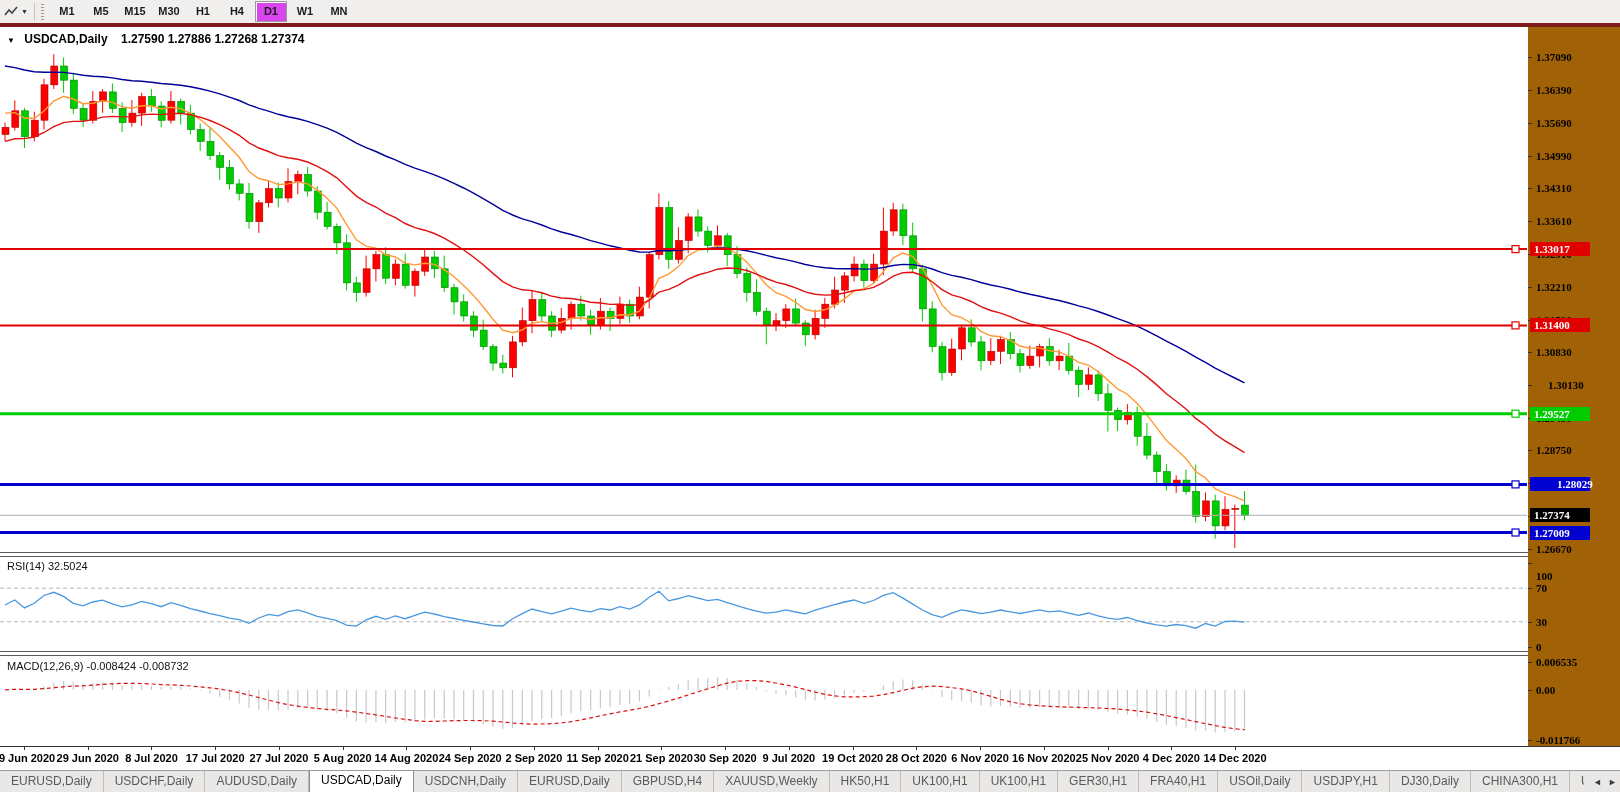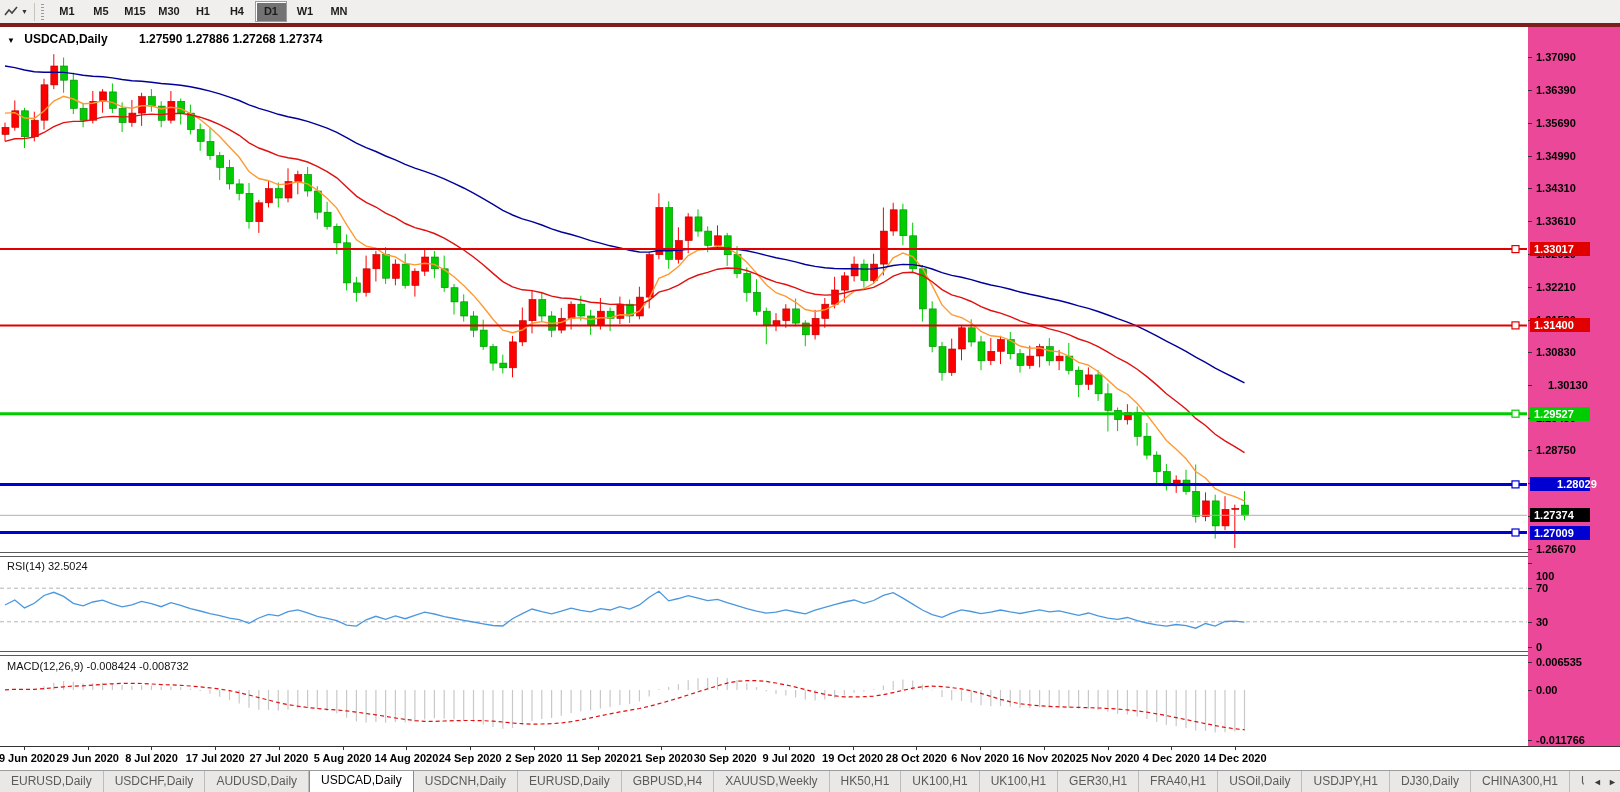--- a/index.html
+++ b/index.html
@@ -9,35 +9,35 @@
   
   .toolbar{position:absolute;left:0;top:0;width:1620px;height:27px;box-sizing:border-box;
     background:#f0efed;border-bottom:4px solid #7f1d1d;display:flex;align-items:center;}
   .tool-icon{width:16px;height:16px;margin-left:3px;display:flex;align-items:center;justify-content:center;}
   .tool-caret{font-size:7px;color:#333;margin:0 4px 0 2px;}
   .tb-sepline{width:1px;height:18px;background:#c6c4bd;margin:0 2px;}
   .tb-grip{width:3px;height:16px;margin:0 6px 0 4px;
     background:repeating-linear-gradient(to bottom,#9a9a9a 0 1px,transparent 1px 3px);}
   .tf-btn{min-width:24px;padding:0 3px;height:19px;line-height:19px;text-align:center;
     font-size:11px;font-weight:700;color:#1c1c1c;margin:0 1px;border:1px solid transparent;}
-  .tf-btn.active{background:#737373;border:1px solid #9a9a9a;box-shadow:inset 1px 1px 0 #fff;}
+  .tf-btn.active{background:#d946ef;border:1px solid #9a9a9a;box-shadow:inset 1px 1px 0 #fff;}
 
   
   .pane{position:absolute;left:0;background:#fff;}
   .chart-left-border{position:absolute;left:0;top:27px;width:2px;height:719px;background:#222;}
   .chart-right-border{position:absolute;left:1527px;top:27px;width:1px;height:719px;background:#222;}
   .pane-sep{position:absolute;left:0;width:1620px;height:5px;box-sizing:border-box;
     background:#fff;border-top:1px solid #5a5a5a;border-bottom:1px solid #5a5a5a;}
   .chart-title{position:absolute;left:7px;top:32px;font-size:12px;font-weight:700;color:#000;white-space:nowrap;}
   .chart-title .tri{font-size:8px;margin-right:6px;}
-  .chart-title .ohlc{margin-left:28px;font-weight:700;}
+  .chart-title .ohlc{margin-left:10px;font-weight:700;}
   .pane-label{position:absolute;left:7px;font-size:11px;font-weight:400;color:#111;white-space:nowrap;}
 
   
-  .axis-col{position:absolute;left:1528px;top:27px;width:92px;height:719px;background:#ec4899;}
+  .axis-col{position:absolute;left:1528px;top:27px;width:92px;height:719px;background:#a16207;font-family:Liberation Serif, serif;}
   .ptick-dash{position:absolute;width:4px;height:1px;background:#333;}
   .ptick-label{position:absolute;font-size:11px;font-weight:700;color:#000;white-space:nowrap;}
   .badge{position:absolute;width:60px;height:14px;line-height:14px;font-size:11px;font-weight:700;
     color:#fff;padding-left:4px;box-sizing:border-box;}
   .axis-top-box{position:absolute;left:1564px;top:27px;width:24px;height:27px;box-sizing:border-box;
     border:1px solid #8a8a8a;border-top:none;background:transparent;}
 
   
   .date-strip{position:absolute;left:0;top:746px;width:1620px;height:24px;background:#fff;
     border-top:1px solid #333;box-sizing:border-box;}

